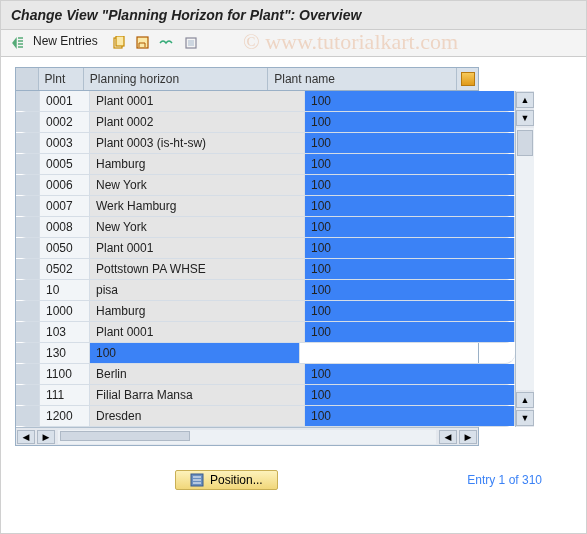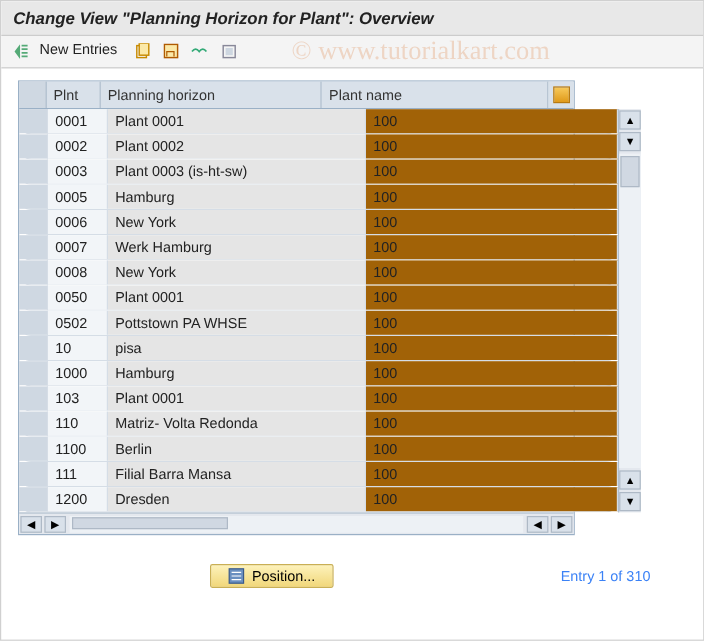--- a/index.html
+++ b/index.html
@@ -106,21 +106,21 @@
     width: 24px;
     background: #cfd8e2;
     border-right: 1px solid #b0bfce;
   }
   .row-plnt {
     width: 50px;
     color: #4a6a8a;
     background: #f2f5f8;
   }
   .row-name { width: 215px; background:#e5e5e5; }
-  .row-ph { width: 210px; background:#a16207; }
+  .row-ph { width: 210px; background:#3b82f6; }
   .vscroll {
     width: 24px;
     background: #e4e8ee;
     border-left: 1px solid #b0bfce;
     display: flex;
     flex-direction: column;
     align-items: center;
   }
   .vscroll .arrow {
     width: 18px;
@@ -333,22 +333,21 @@
           <div class="cell row-ph">100</div>
         </div>
         <div class="grid-row">
           <div class="cell row-sel"></div>
           <div class="cell row-plnt">103</div>
           <div class="cell row-name">Plant 0001</div>
           <div class="cell row-ph">100</div>
         </div>
         <div class="grid-row">
           <div class="cell row-sel"></div>
-          <div class="cell row-plnt">110</div>
-          <div class="cell row-name">Matriz- Volta Redonda</div>
+          <div class="cell row-plnt">130</div>
           <div class="cell row-ph">100</div>
         </div>
         <div class="grid-row">
           <div class="cell row-sel"></div>
           <div class="cell row-plnt">1100</div>
           <div class="cell row-name">Berlin</div>
           <div class="cell row-ph">100</div>
         </div>
         <div class="grid-row">
           <div class="cell row-sel"></div>

